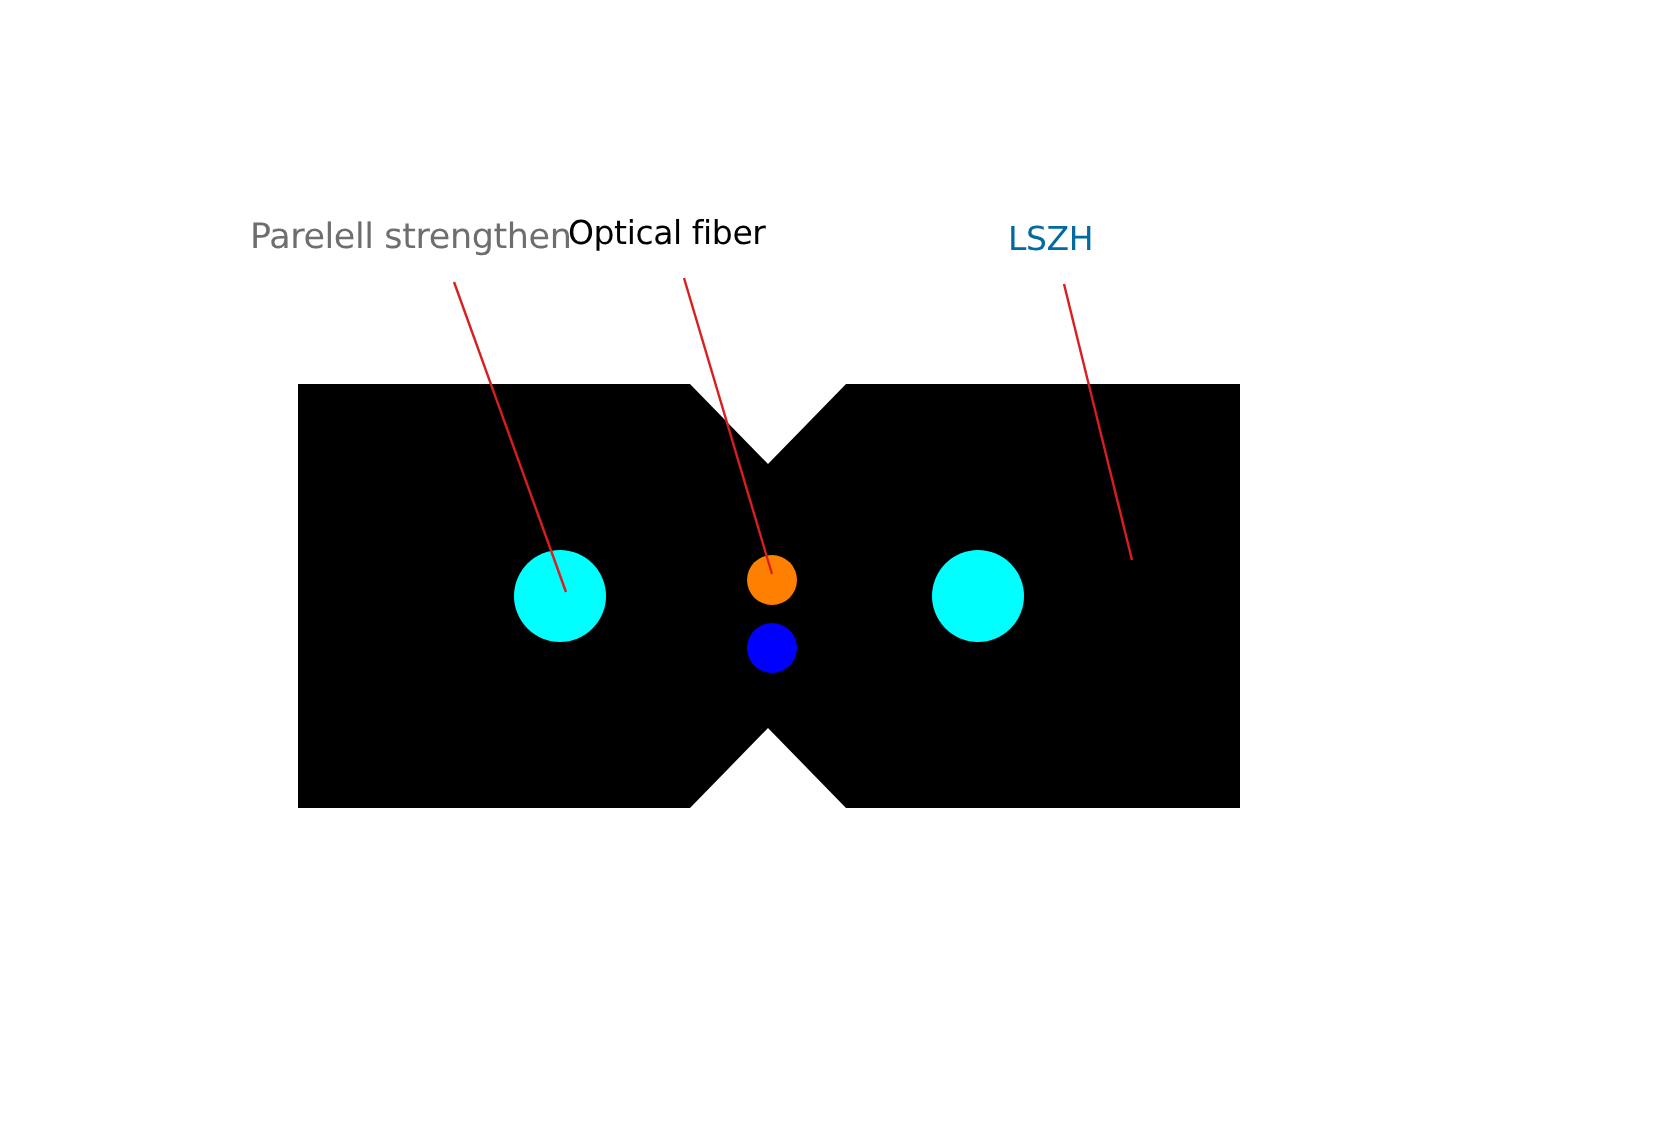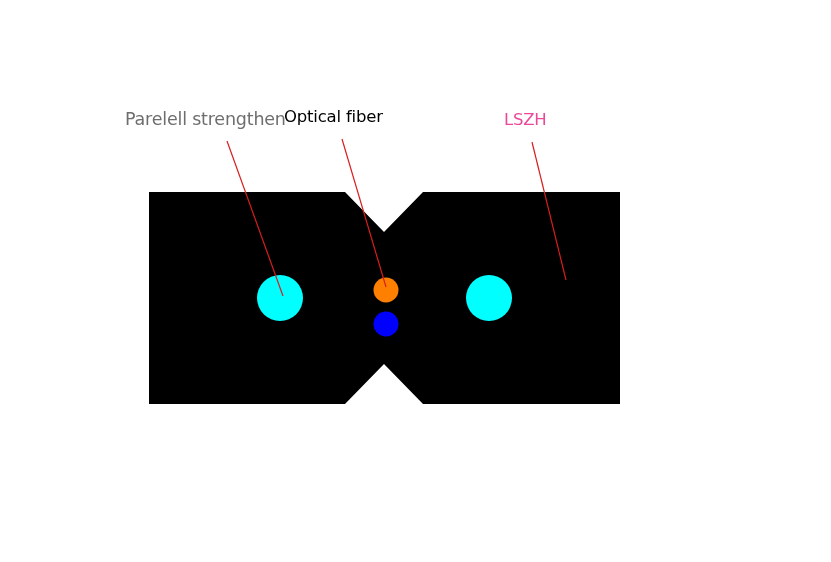--- a/index.html
+++ b/index.html
@@ -23,21 +23,21 @@
     }
     .label {
       position: absolute;
       font-size: 17px;
       white-space: nowrap;
       letter-spacing: -0.2px;
       line-height: 1;
     }
     #label-strength { left: 98px; top: 111px; color: #6e6e6e; font-size: 17.5px; margin-left: 27px; }
     #label-fiber { left: 284px; top: 109px; color: #000000; font-size: 16.5px; }
-    #label-lszh { left: 504px; top: 112px; color: #ec4899; font-size: 16.5px; text-align: right; }
+    #label-lszh { left: 504px; top: 112px; color: #0369a1; font-size: 16.5px; text-align: right; }
   </style>
 </head>
 <body>
 
 <svg id="diagram" viewBox="0 0 831 562" xmlns="http://www.w3.org/2000/svg">
   <polygon id="sheath" fill="#000000" points="149,192 345,192 384,232 423,192 620,192 620,404 423,404 384,364 345,404 149,404"></polygon>
 
   <circle id="strength-left" cx="280" cy="298" r="23" fill="#00ffff"></circle>
   <circle id="strength-right" cx="489" cy="298" r="23" fill="#00ffff"></circle>
   <circle id="fiber-orange" cx="386" cy="290" r="12.5" fill="#ff8000"></circle>

